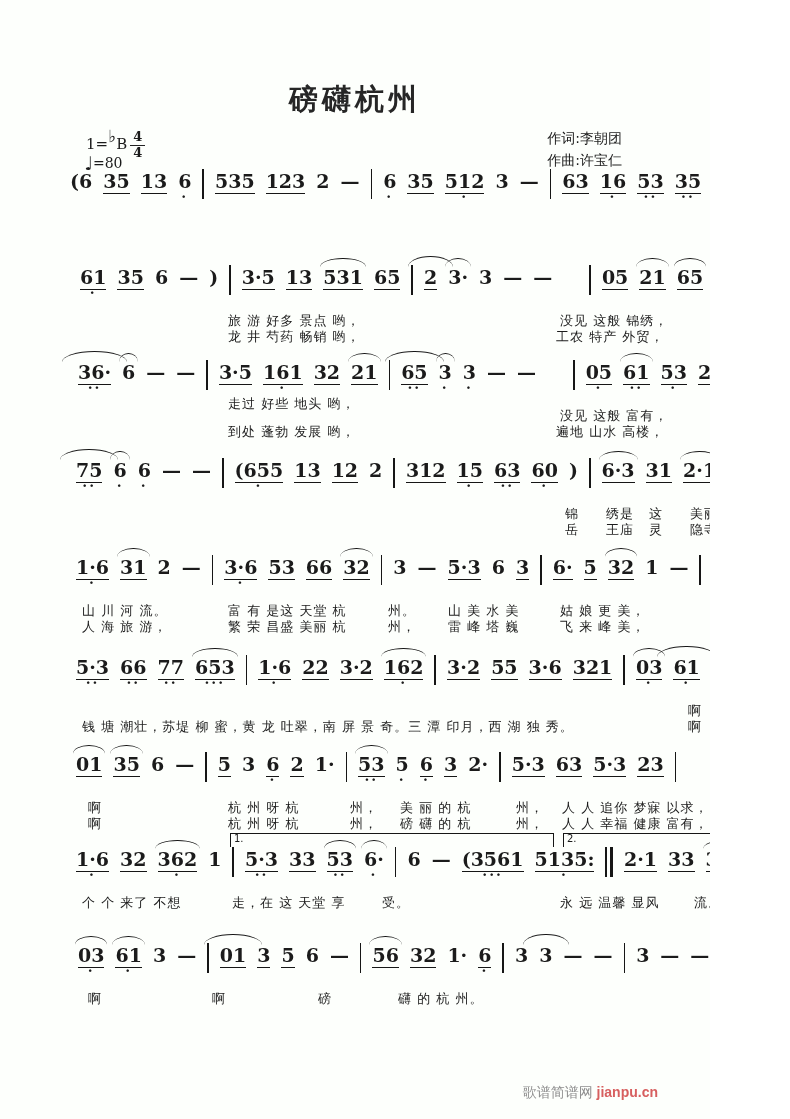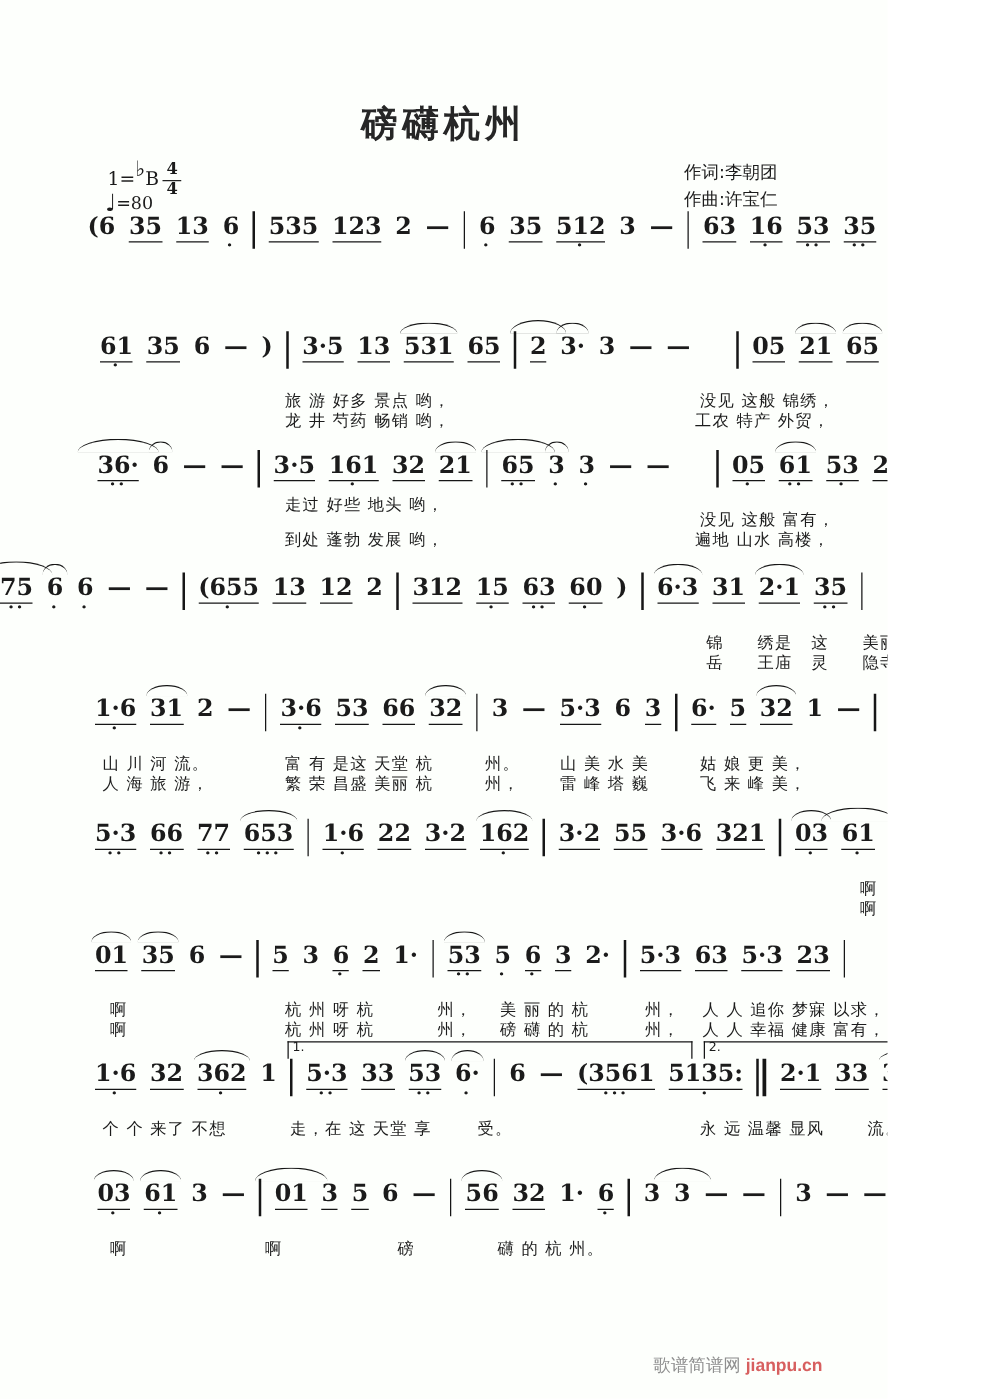--- a/index.html
+++ b/index.html
@@ -139,21 +139,21 @@
           <span class="tok u1"><span>2</span></span>
           <span class="tok u1"><span>1</span><i class="slur"></i></span>
           <span class="bar"></span>
         </div>
         <div class="lyr" style="left: 228px; top: 32px;">走过 好些 地头 哟，</div>
         <div class="lyr" style="left: 560px; top: 44px;">没见 这般 富有，</div>
         <div class="lyr" style="left: 228px; top: 60px;">到处 蓬勃 发展 哟，</div>
         <div class="lyr" style="left: 556px; top: 60px;">遍地 山水 高楼，</div>
       </div>
       <div class="system" style="top: 461px;">
-        <div class="notes" style="">
+        <div class="notes" style="padding-left: 76px;">
           <span class="tok u1"><span>75</span><span class="db">··</span><i class="slur wide"></i></span>
           <span class="tok"><span>6</span><span class="db">·</span><i class="slur"></i></span>
           <span class="tok"><span>6</span><span class="db">·</span></span>
           <span class="tok"><span>—</span></span>
           <span class="tok"><span>—</span></span>
           <span class="bar"></span>
           <span class="tok u1"><span>(655</span><span class="db">·</span></span>
           <span class="tok u1"><span>13</span></span>
           <span class="tok u1"><span>12</span></span>
           <span class="tok"><span>2</span></span>
@@ -232,20 +232,21 @@
           <span class="tok u1"><span>3·6</span></span>
           <span class="tok u1"><span>321</span></span>
           <span class="bar"></span>
           <span class="tok u1"><span>03</span><span class="db">·</span><i class="slur"></i></span>
           <span class="tok u1"><span>61</span><span class="db">·</span><i class="slur wide"></i></span>
           <span class="tok"><span>3</span></span>
           <span class="tok"><span>—</span></span>
           <span class="bar"></span>
         </div>
         <div class="lyr" style="left: 688px; top: 44px;">啊</div>
+        <div class="lyr" style="left: 82px; top: 60px;">钱 塘 潮壮，苏堤 柳 蜜，黄 龙 吐翠，南 屏 景 奇。三 潭 印月，西 湖 独 秀。</div>
         <div class="lyr" style="left: 688px; top: 60px;">啊</div>
       </div>
       <div class="system" style="top: 755px;">
         <div class="notes" style="padding-left: 76px;">
           <span class="tok u1"><span>01</span><i class="slur"></i></span>
           <span class="tok u1"><span>35</span><i class="slur"></i></span>
           <span class="tok"><span>6</span></span>
           <span class="tok"><span>—</span></span>
           <span class="bar"></span>
           <span class="tok u1"><span>5</span></span>

